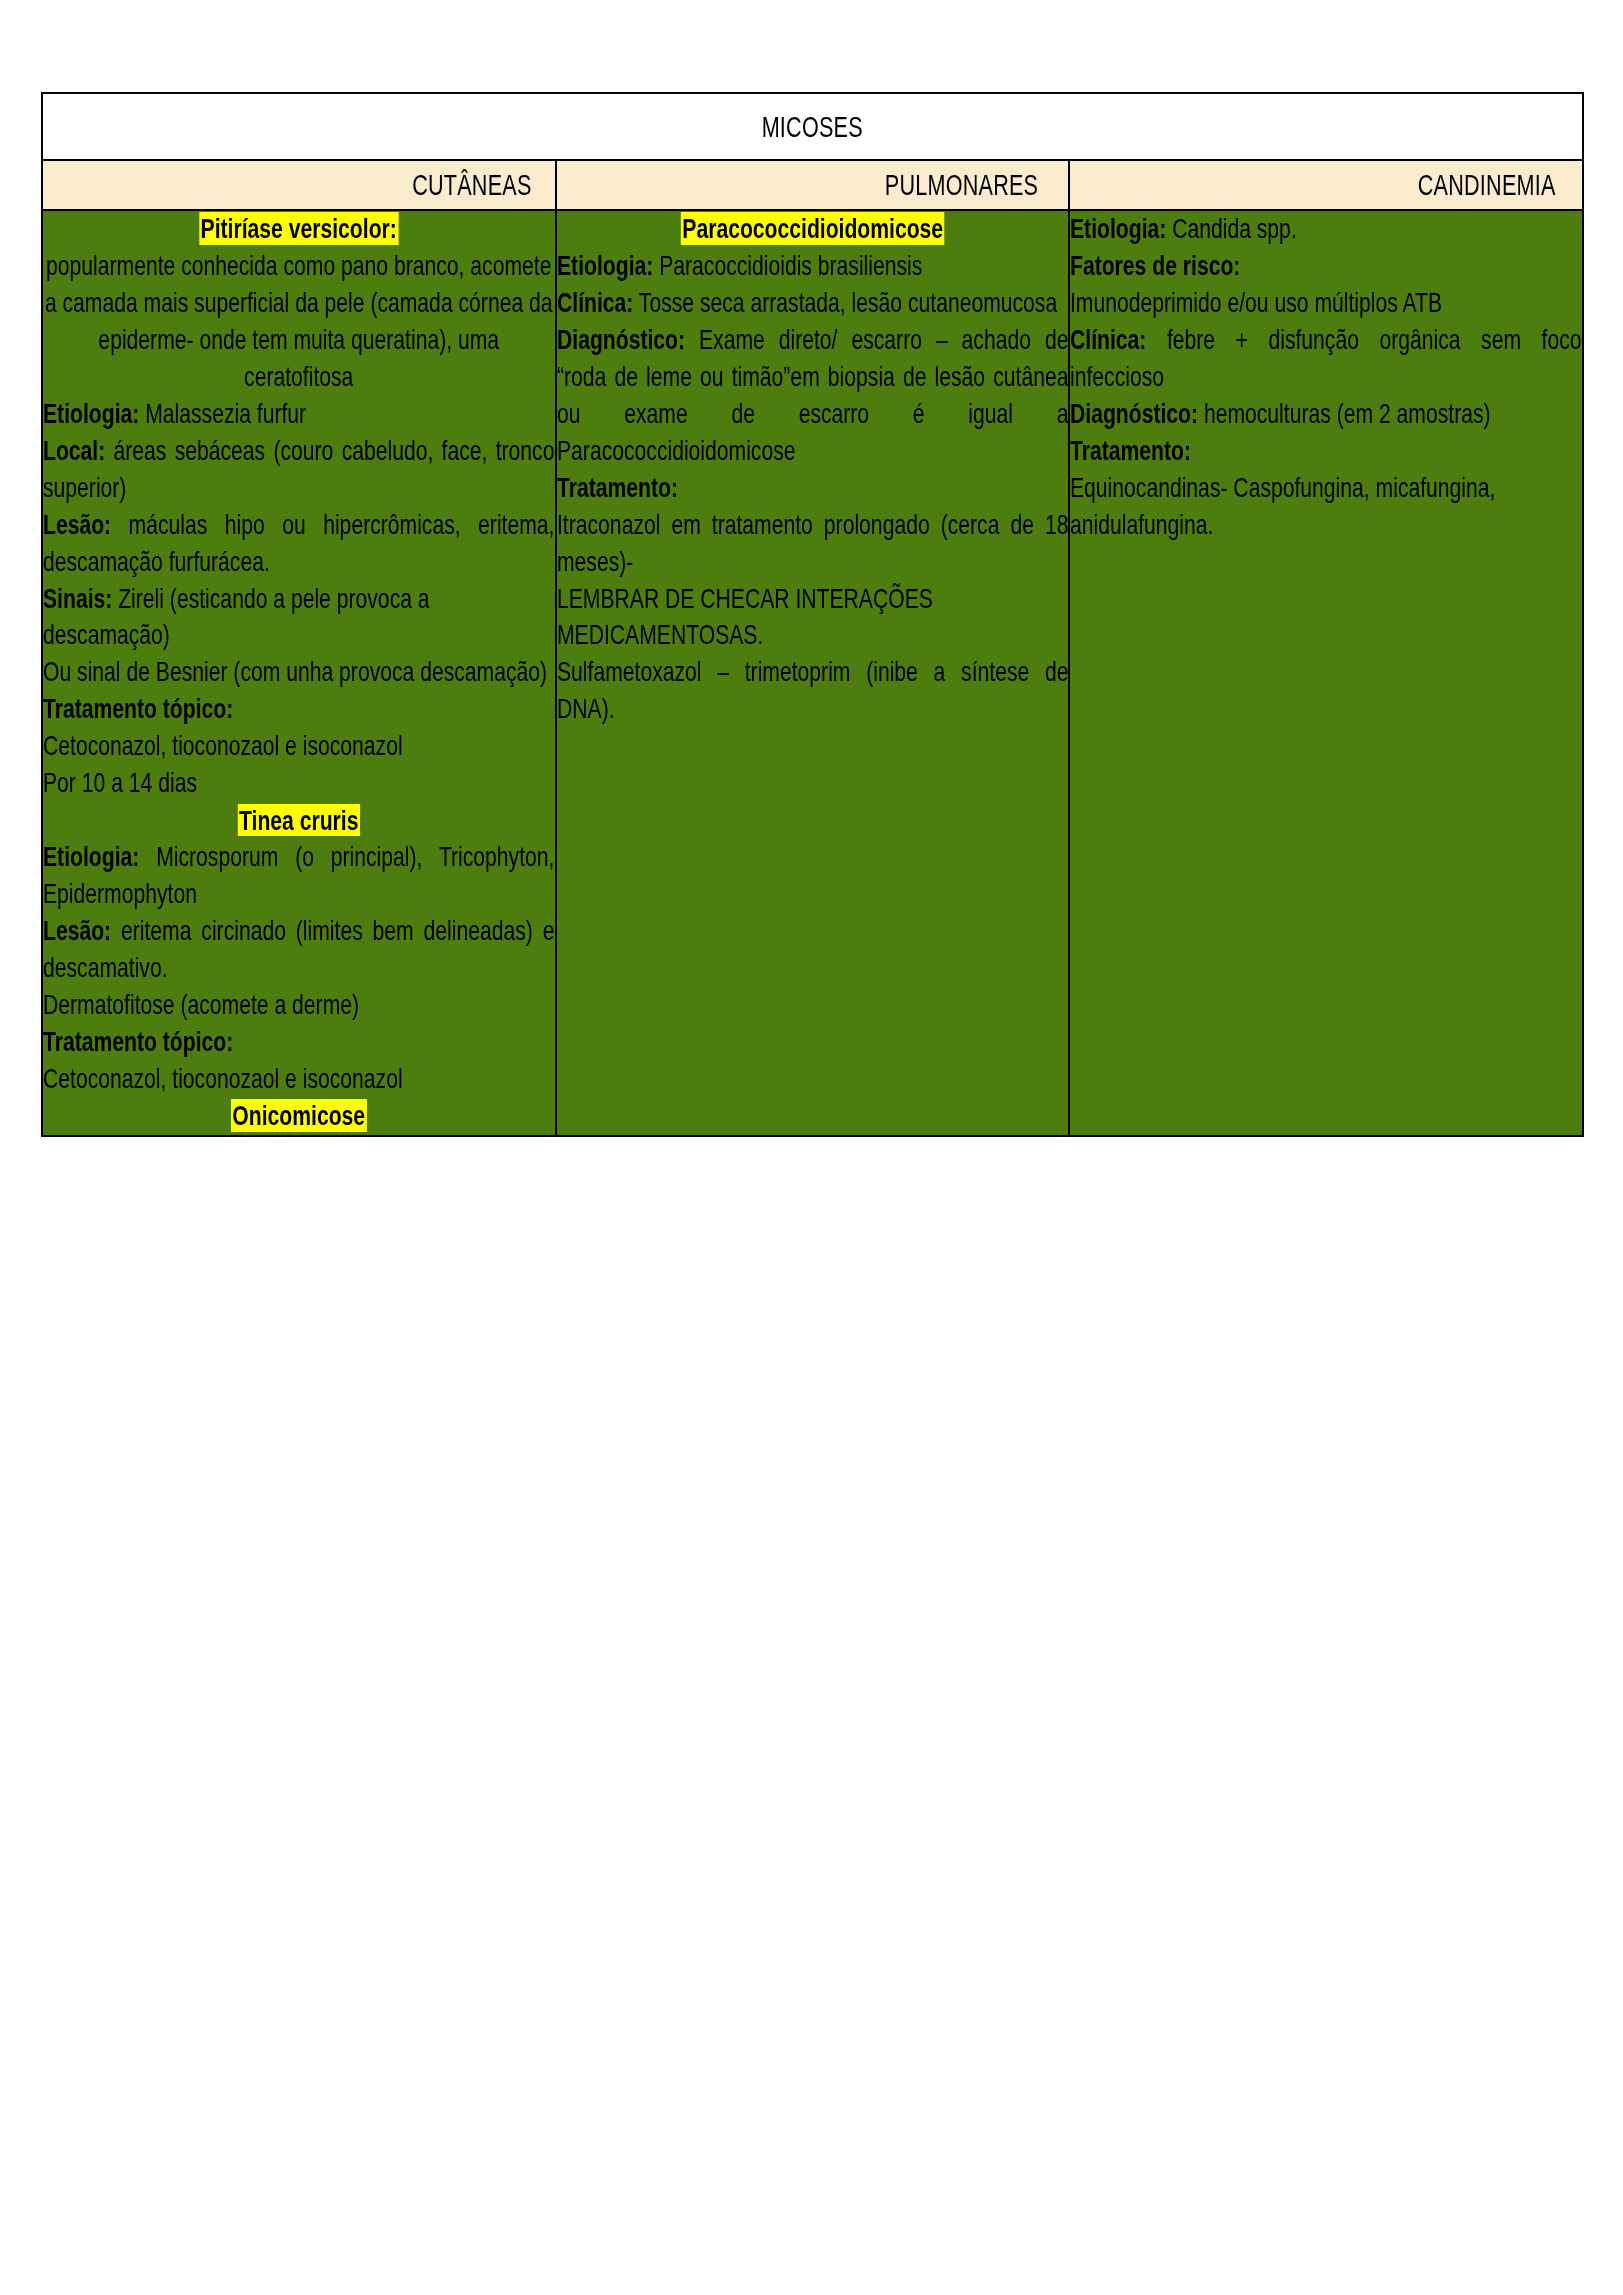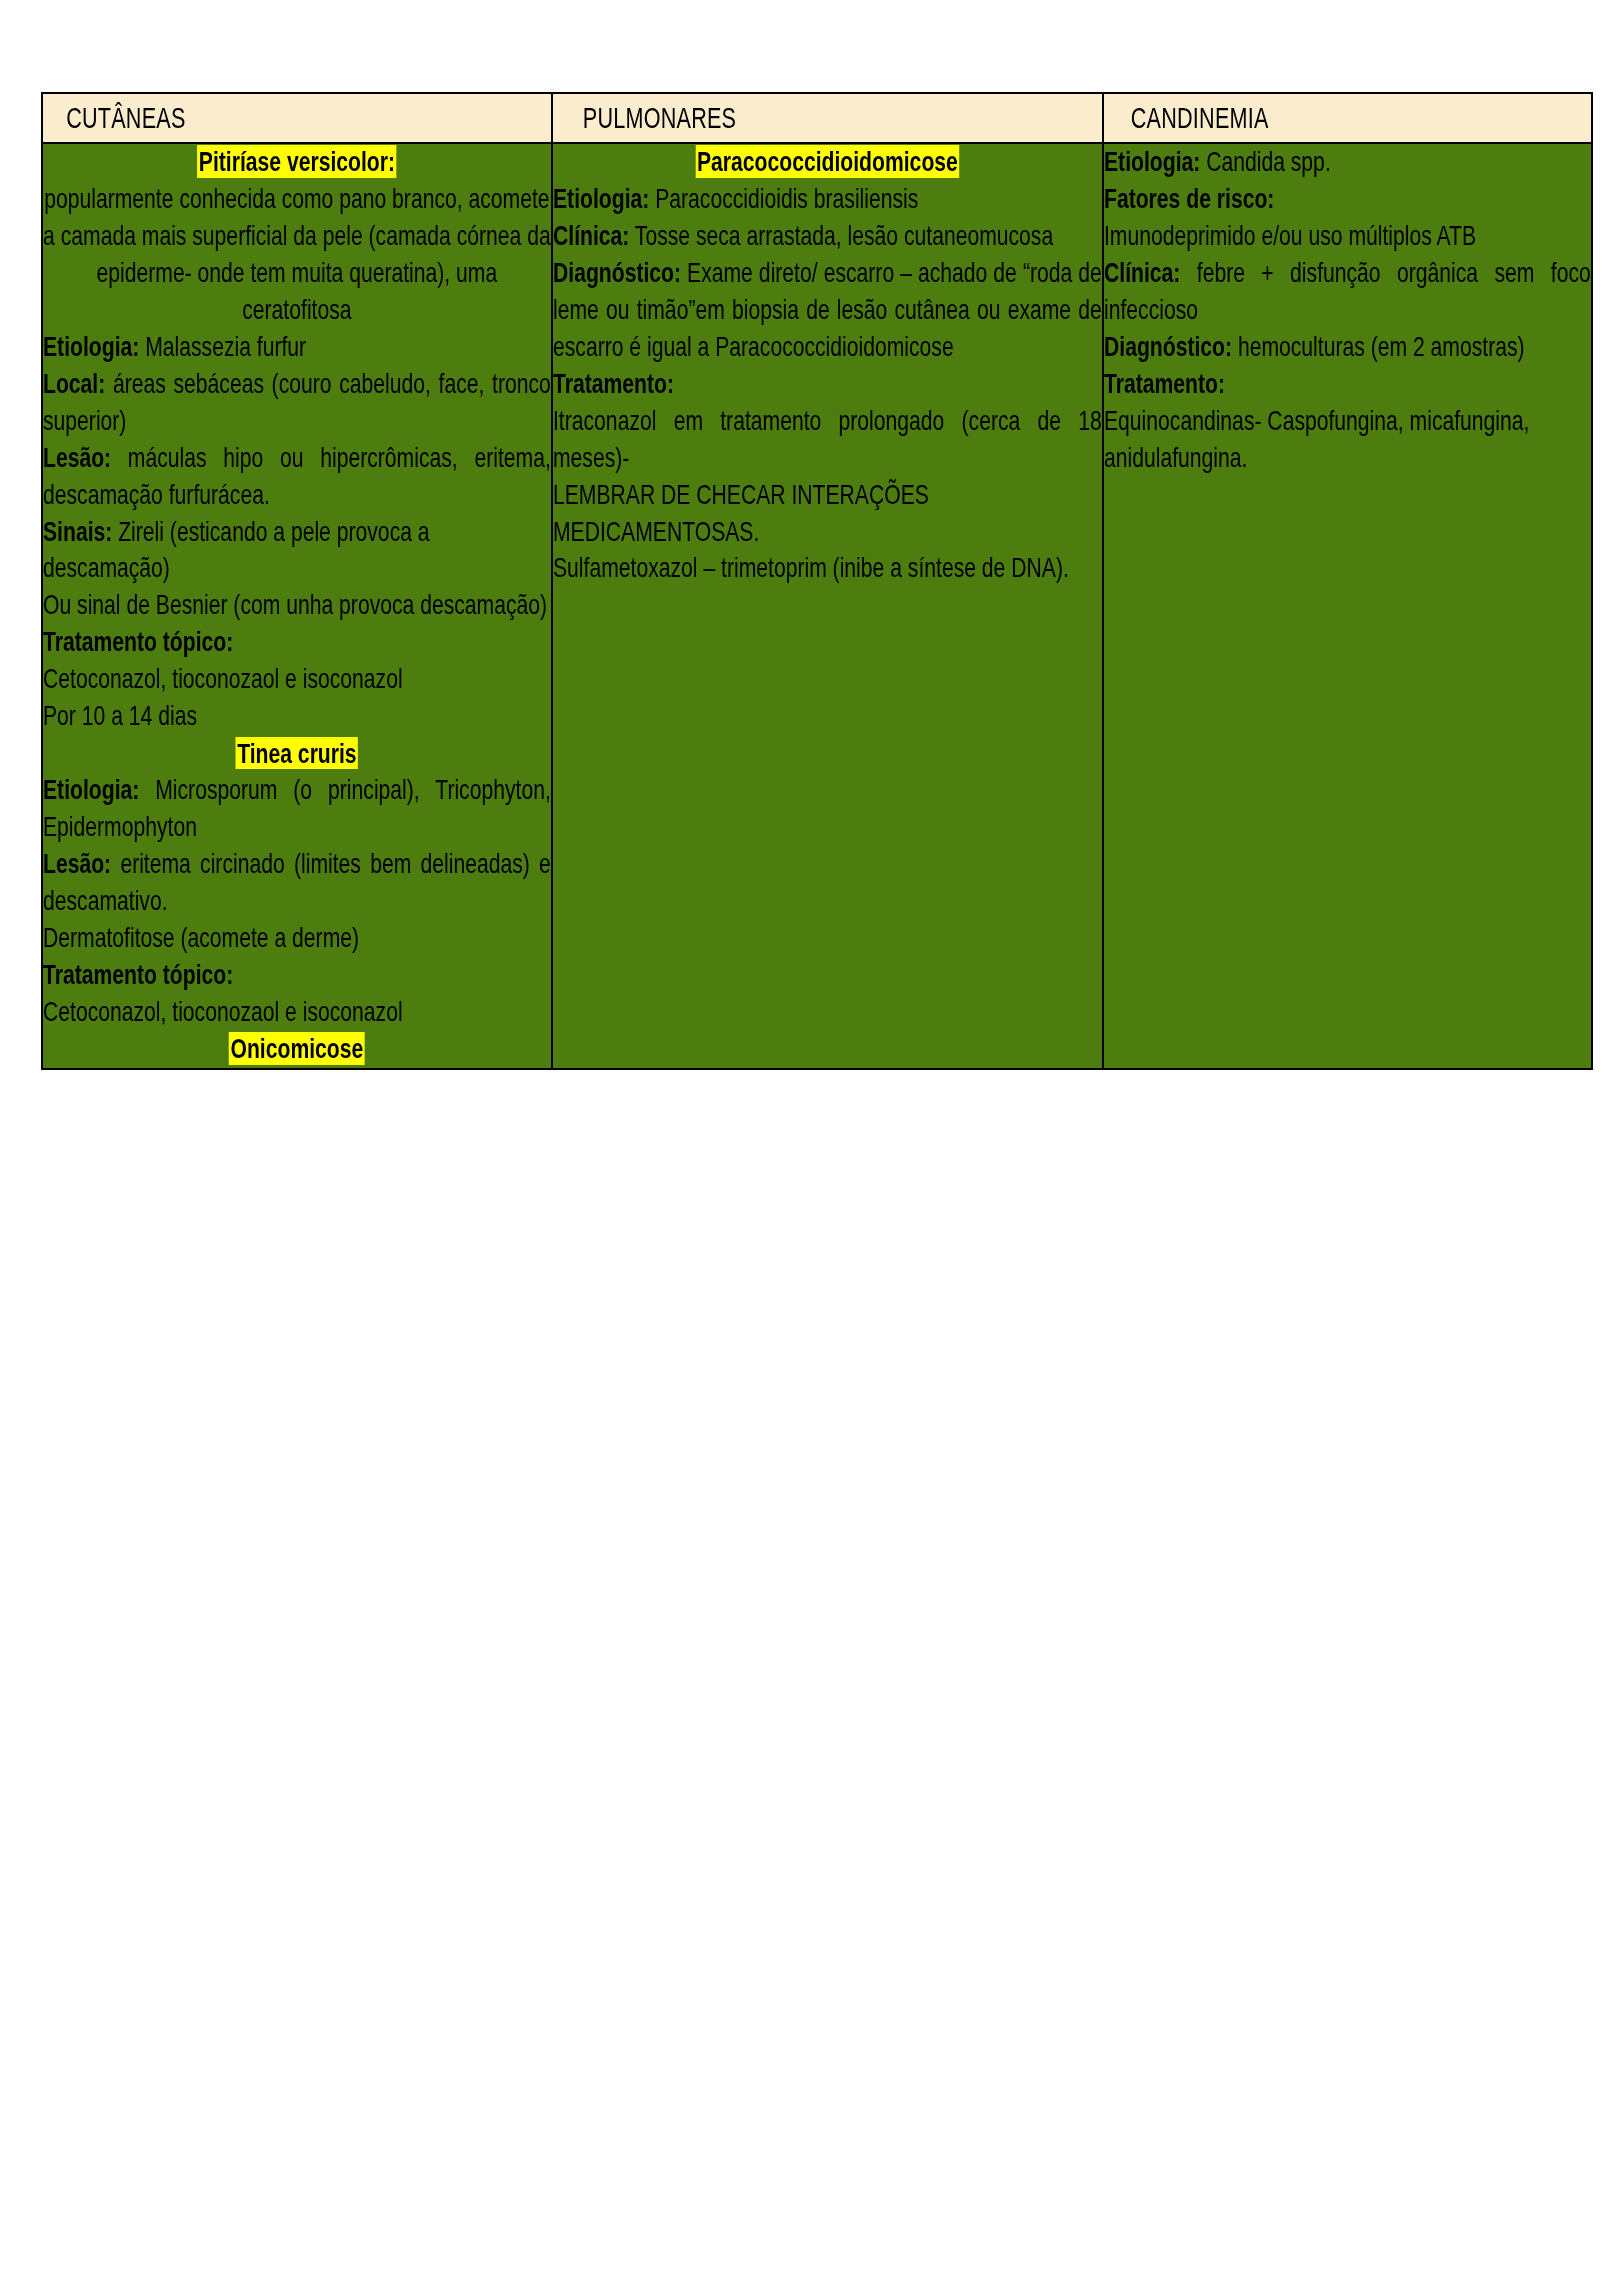--- a/index.html
+++ b/index.html
@@ -47,21 +47,21 @@
     font-weight: 400;
     letter-spacing: 0.3px;
     line-height: 1.1;
     color: #000000;
     transform: scaleX(0.72);
     display: inline-block;
     transform-origin: center;
   }
   .head-cell {
     background: #fbeccd;
-    text-align: left;
+    text-align: right;
     height: 48px;
     vertical-align: middle !important;
   }
   .head-text {
     font-size: 30px;
     font-weight: 400;
     color: #000000;
     display: inline-block;
     transform: scaleX(0.72);
     transform-origin: center;
@@ -103,20 +103,25 @@
     -webkit-box-decoration-break: clone;
   }
 </style>
 </head>
 <body>
 
 <div class="page">
   <div class="table-wrap">
     <table class="micoses">
       <tbody>
+        <tr>
+          <td class="title-cell" colspan="3">
+            <span class="title-text">MICOSES</span>
+          </td>
+        </tr>
         <tr>
           <td class="head-cell col1">
             <span class="head-text">CUTÂNEAS</span>
           </td>
           <td class="head-cell col2">
             <span class="head-text">PULMONARES</span>
           </td>
           <td class="head-cell col3">
             <span class="head-text">CANDINEMIA</span>
           </td>

